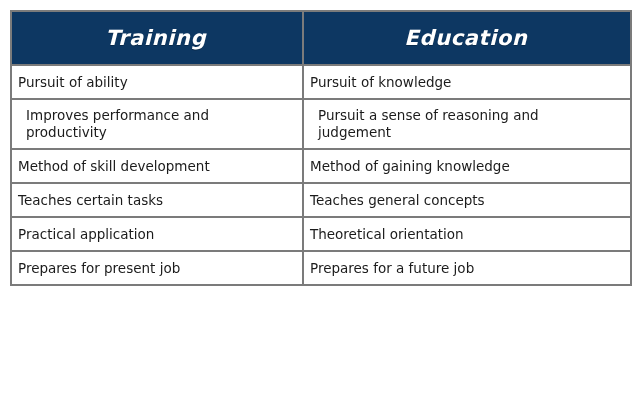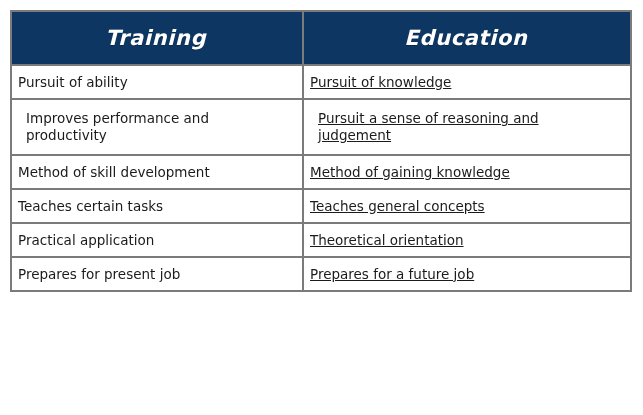--- a/index.html
+++ b/index.html
@@ -77,29 +77,28 @@
     text-align: left;
     vertical-align: middle;
     padding: 7px 10px 7px 14px;
     border-bottom: 2px solid #7b7b7b;
     border-left: 2px solid #7b7b7b;
     box-sizing: border-box;
     word-wrap: break-word;
   }
   tbody tr td:last-child {
     border-right: 2px solid #7b7b7b;
-    text-decoration: underline;
   }
 
   tbody tr.single-line td {
     height: 34px;
     padding-left: 6px;
   }
   tbody tr.double-line td {
-    height: 56px;
+    height: 50px;
   }
 
   .cell-line {
     display: block;
   }
 
   col.col-training { width: 292px; }
   col.col-education { width: 330px; }
 </style>
 </head>

